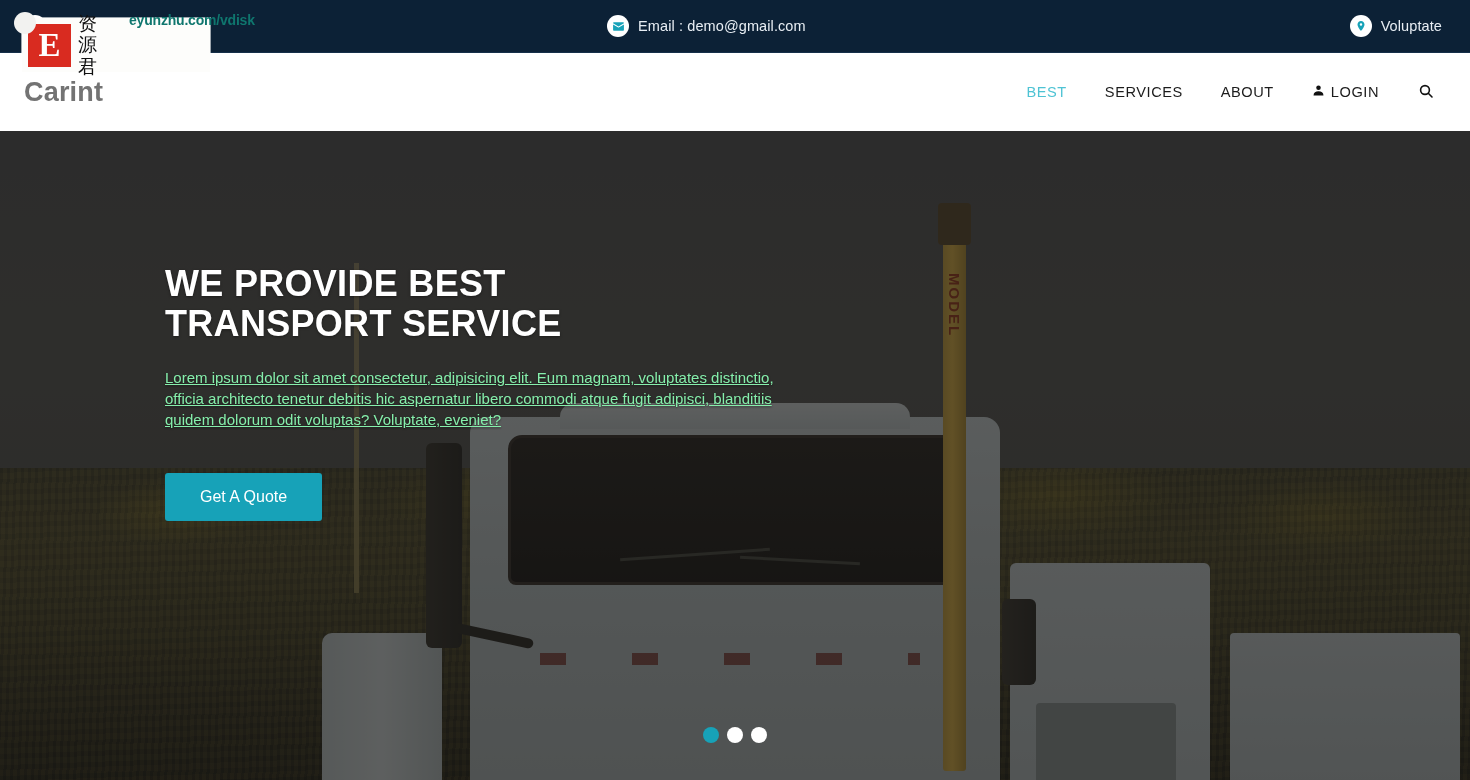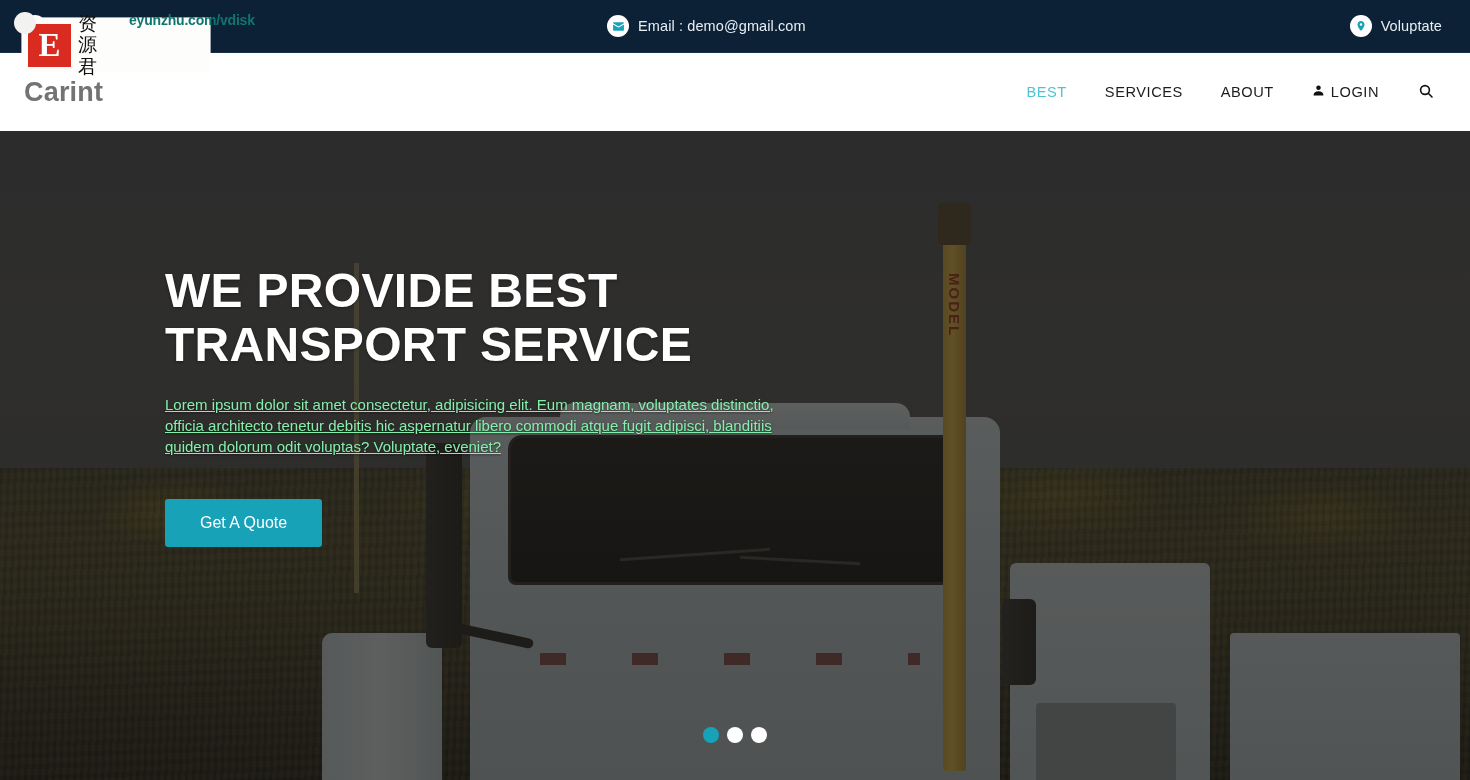--- a/index.html
+++ b/index.html
@@ -218,21 +218,21 @@
   }
 
   .hero-content{
     position:absolute;
     left:165px; top:133px;
     width:700px;
     z-index:3;
   }
   .hero-title{
     color:#ffffff;
-    font-size:48px;
+    font-size:36px;
     font-weight:bold;
     line-height:1.12;
     letter-spacing:.3px;
     text-shadow:0 1px 3px rgba(0,0,0,.4);
   }
   .hero-desc{
     margin-top:22px;
     color:#86efac;
     font-size:15px;
     line-height:1.42;

